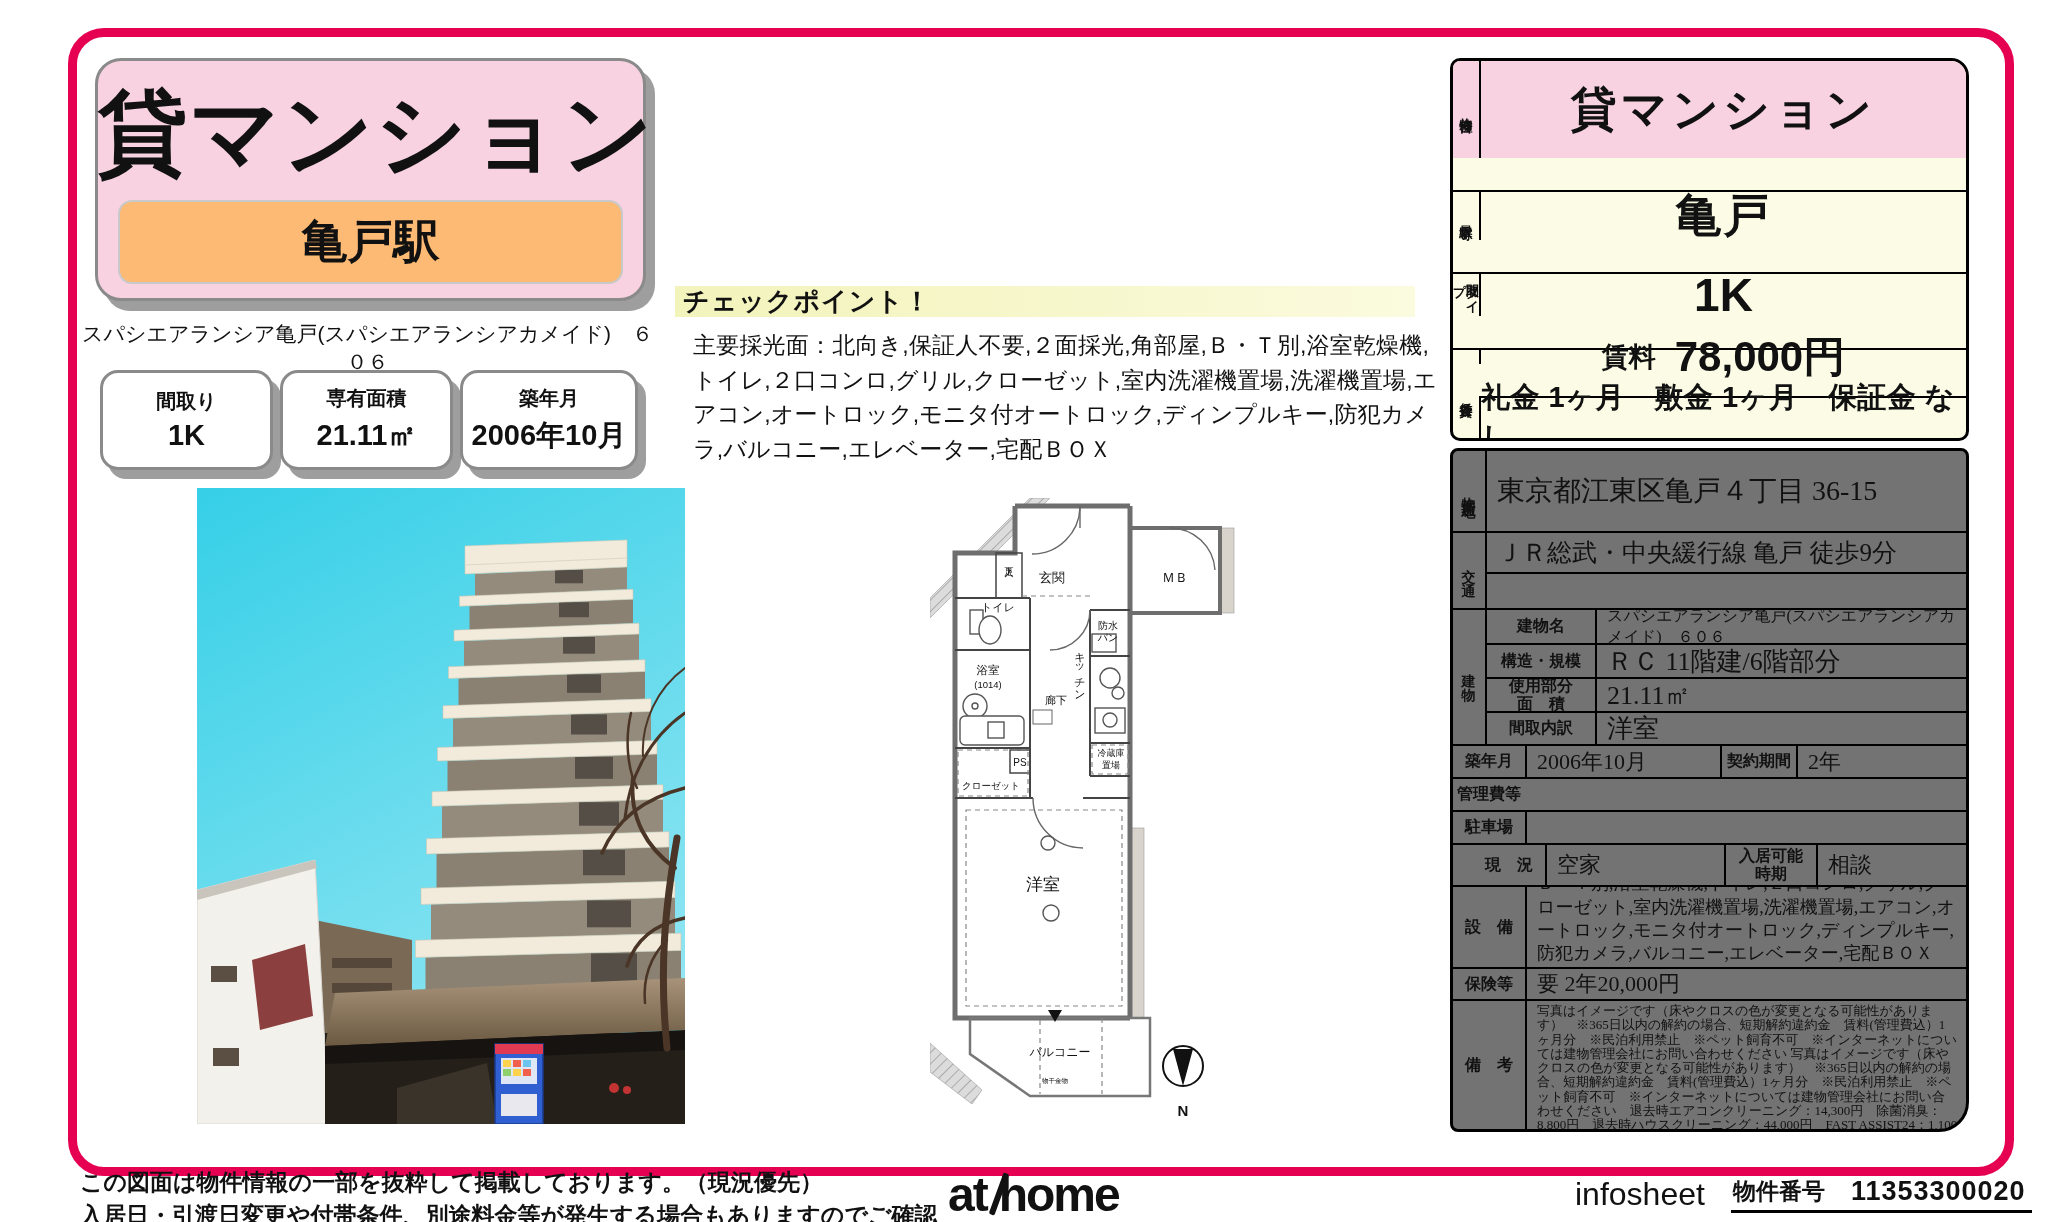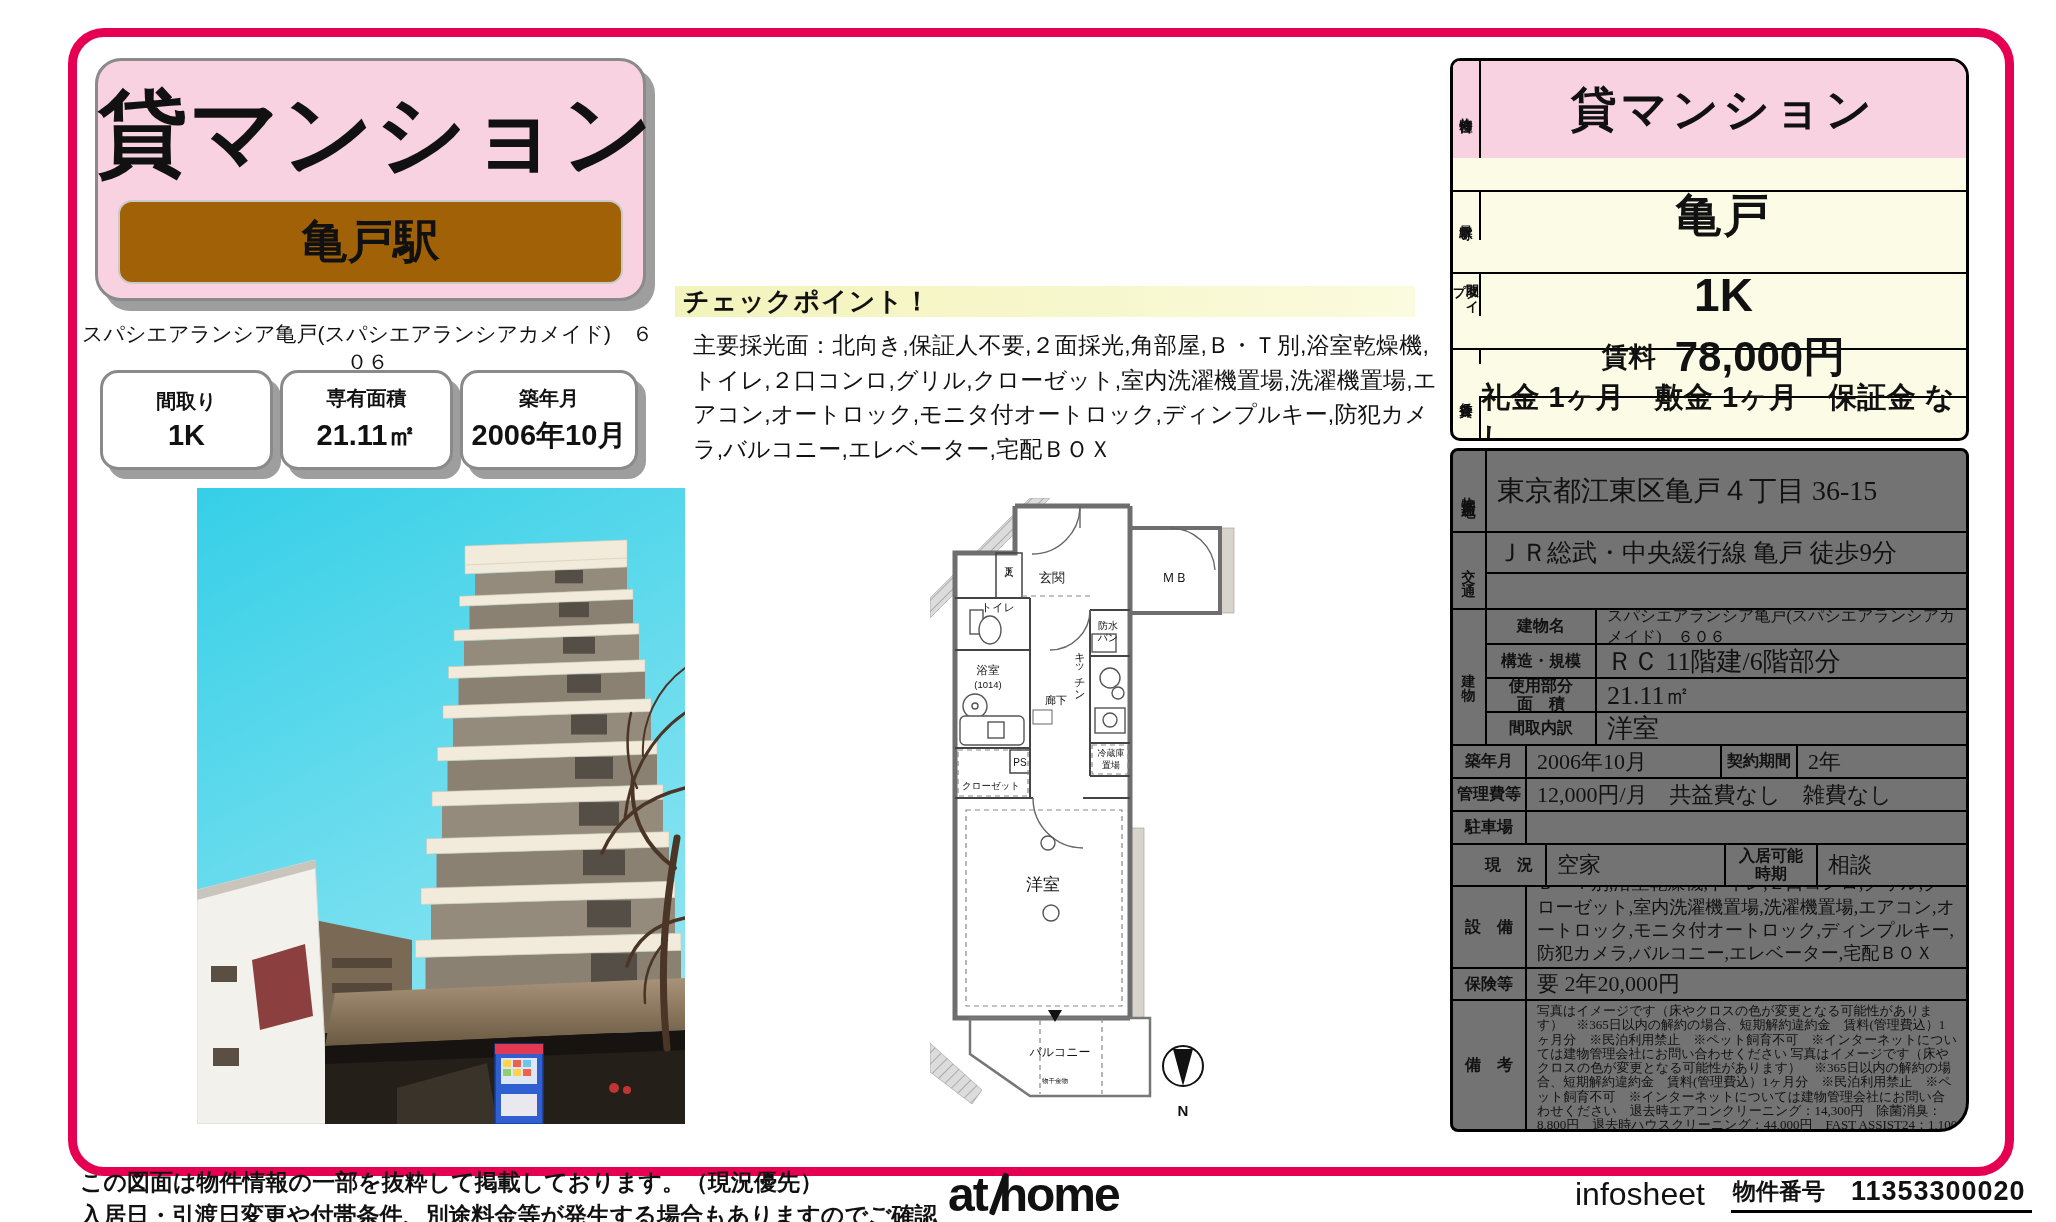--- a/index.html
+++ b/index.html
@@ -8,21 +8,21 @@
 
   
   .page-frame{position:absolute;left:68px;top:28px;width:1928px;height:1130px;
               border:9px solid #e50051;border-radius:36px;background:#fff;}
 
   
   .type-box{position:absolute;left:95px;top:58px;width:545px;height:237px;background:#f8d2e0;
             border:3px solid #8a8a8a;border-radius:26px;box-shadow:9px 10px 0 #9e9e9e;}
   .type-title{position:absolute;left:0;top:12px;width:100%;text-align:center;
               font-size:90px;font-weight:800;letter-spacing:1px;white-space:nowrap;}
-  .station-box{position:absolute;left:20px;right:20px;bottom:14px;height:80px;background:#a16207;
+  .station-box{position:absolute;left:20px;right:20px;bottom:14px;height:80px;background:#fdba74;
                border:2px solid #c9c9c9;border-radius:14px;display:flex;align-items:center;justify-content:center;
                font-size:46px;font-weight:800;}
   .bldg-line{position:absolute;left:75px;top:320px;width:585px;text-align:center;font-size:21px;font-weight:500;}
 
   .badge{position:absolute;top:370px;height:94px;background:#fff;border:3px solid #8a8a8a;border-radius:18px;
          box-shadow:8px 9px 0 #9e9e9e;display:flex;flex-direction:column;align-items:center;justify-content:center;gap:4px;}
   .badge .b-label{font-size:20px;font-weight:600;}
   .badge .b-value{font-size:29px;font-weight:800;}
   .badge1{left:100px;width:167px;}
   .badge2{left:280px;width:167px;}
@@ -357,21 +357,20 @@
       <div class="cell bl bt val fs26">洋室</div>
     </div>
     <div class="sec sec-built">
       <div class="cell lab">築年月</div>
       <div class="cell bl val fs22">2006年10月</div>
       <div class="cell bl lab">契約期間</div>
       <div class="cell bl val fs22">2年</div>
     </div>
     <div class="sec sec-fees">
       <div class="cell lab">管理費等</div>
-      <div class="cell bl val fs22">12,000円/月　共益費なし　雑費なし</div>
     </div>
     <div class="sec sec-park">
       <div class="cell lab">駐車場</div>
       <div class="cell bl val fs22"></div>
     </div>
     <div class="sec sec-status">
       <div class="cell lab">現　況</div>
       <div class="cell bl val fs22">空家</div>
       <div class="cell bl lab small-lab">入居可能
 時期</div>

